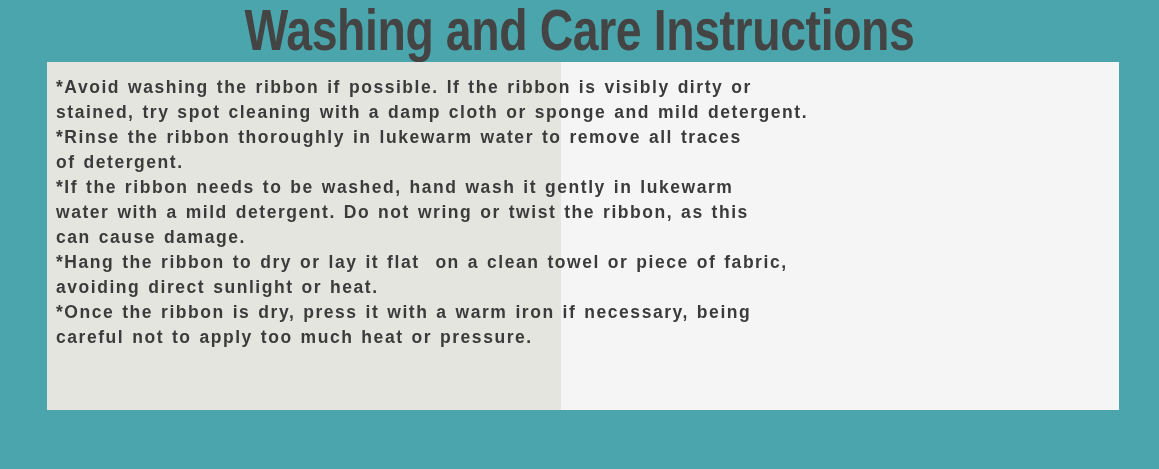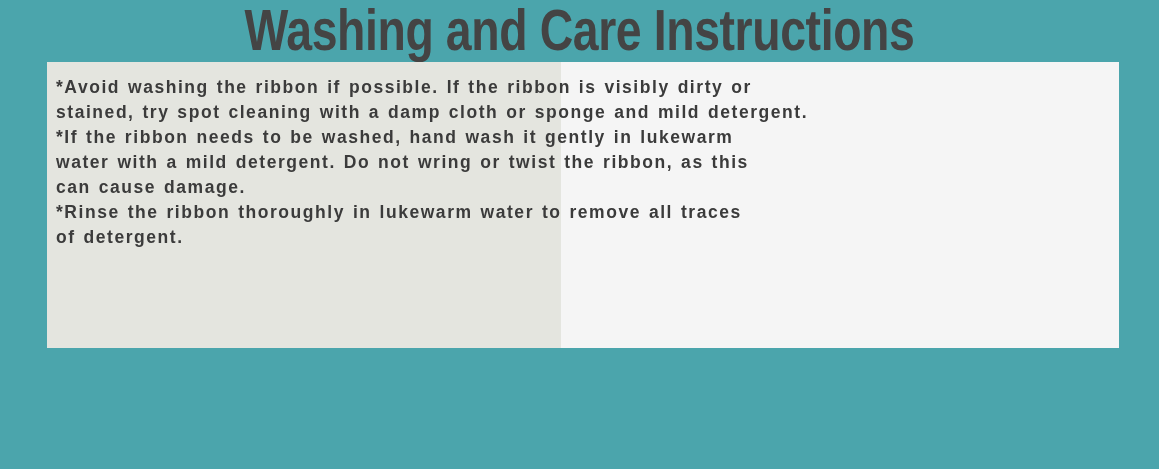--- a/index.html
+++ b/index.html
@@ -43,21 +43,21 @@
     white-space: nowrap;
     text-rendering: geometricPrecision;
   }
 
   
   #panel {
     position: absolute;
     left: 47px;
     top: 62px;
     width: 1072px;
-    height: 286px;
+    height: 348px;
     background: #f5f5f5;
     overflow: hidden;
   }
   
   #panel-band-left {
     position: absolute;
     left: 0;
     top: 0;
     width: 514px;
     height: 407px;
@@ -89,21 +89,25 @@
 <div id="poster">
 
   <div id="title">Washing and Care Instructions</div>
 
   <div id="panel">
     <div id="panel-band-left"></div>
 
     <div id="instructions">
       <p class="para">*Avoid washing the ribbon if possible. If the ribbon is visibly dirty or
 stained, try spot cleaning with a damp cloth or sponge and mild detergent.</p>
+      <p class="para">*Rinse the ribbon thoroughly in lukewarm water to remove all traces
+of detergent.</p>
       <p class="para">*If the ribbon needs to be washed, hand wash it gently in lukewarm
 water with a mild detergent. Do not wring or twist the ribbon, as this
 can cause damage.</p>
-      <p class="para">*Rinse the ribbon thoroughly in lukewarm water to remove all traces
-of detergent.</p>
+      <p class="para">*Hang the ribbon to dry or lay it flat  on a clean towel or piece of fabric,
+avoiding direct sunlight or heat.</p>
+      <p class="para">*Once the ribbon is dry, press it with a warm iron if necessary, being
+careful not to apply too much heat or pressure.</p>
     </div>
   </div>
 
 </div>
 
 </body></html>

